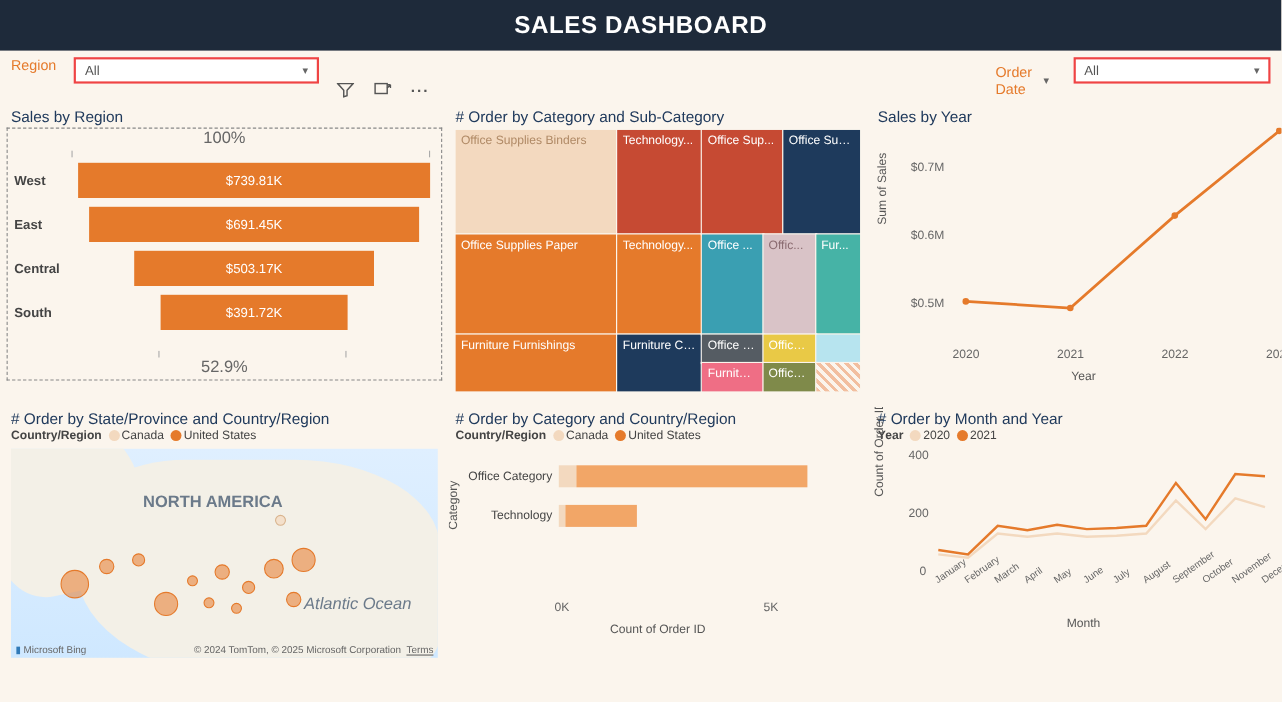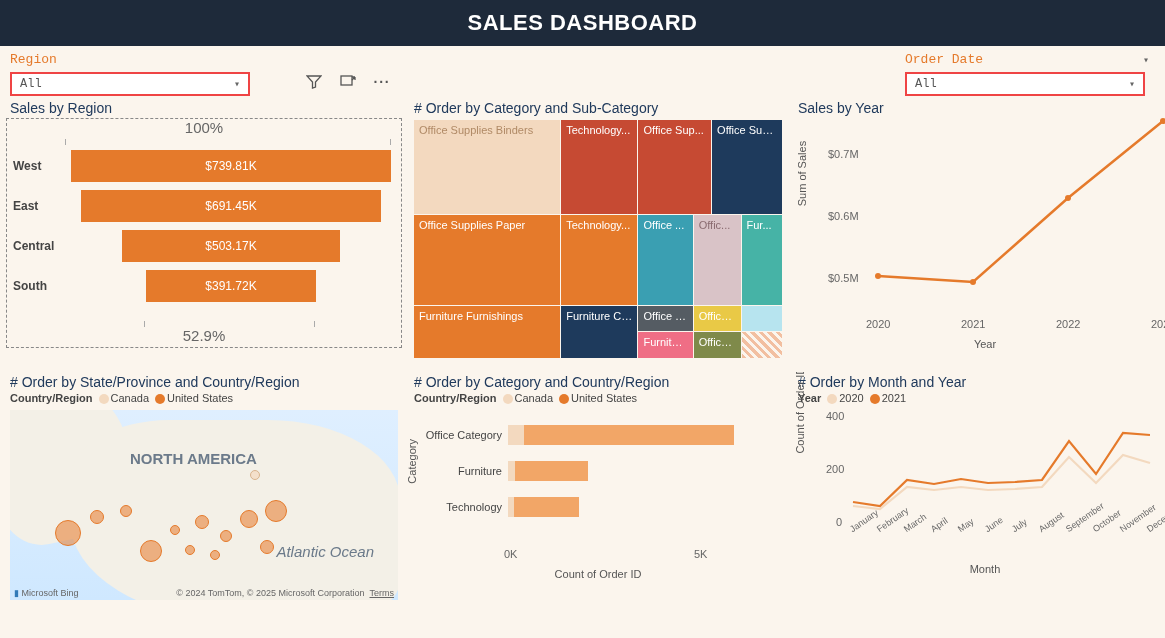--- a/index.html
+++ b/index.html
@@ -1,19 +1,19 @@
 <!DOCTYPE html>
 <html><head>
 <meta charset="utf-8">
 <style>
   * { box-sizing: border-box; margin: 0; padding: 0; }
   body { font-family: "Segoe UI", Arial, sans-serif; background: #fbf5ed; width: 1165px; height: 638px; overflow: hidden; }
   .header { background: #1e2a3a; color: #fff; text-align: center; font-weight: 700; font-size: 22px; padding: 10px 0; letter-spacing: 0.5px; }
   .filters-row { display: flex; padding: 6px 10px 2px 10px; gap: 10px; }
-  .filter-block { display: flex; flex-direction: column; gap: 5px; font-family: Liberation Mono, monospace; }
+  .filter-block { display: flex; flex-direction: row; gap: 16px; }
   .filter-label { color: #e57a2b; font-size: 13px; }
   .filter-select { display: flex; align-items: center; justify-content: space-between; border: 2px solid #ef4444; background: #fff; font-size: 12px; color: #555; padding: 4px 8px; width: 240px; height: 24px; }
   .left-col { width: 280px; }
   .right-col { margin-left: auto; width: 250px; position: relative; }
   .chev { font-size: 10px; color: #666; }
   .toolbar { display: flex; gap: 6px; margin-left: 0; margin-top: 18px; }
   .tbtn { width: 28px; height: 24px; border: none; background: transparent; display: flex; align-items: center; justify-content: center; color: #555; font-size: 14px; }
   .dash { display: grid; grid-template-columns: 400px 380px 380px; grid-template-rows: 270px 240px; gap: 4px; padding: 0 4px 4px 4px; }
   .card { position: relative; overflow: hidden; }
   .card-title { color: #203a5c; font-size: 14px; font-weight: 400; padding: 2px 6px; }
@@ -196,25 +196,20 @@
       <span><span class="swatch" style="background:#f3d9bf;"></span><span>Canada</span></span>
       <span><span class="swatch" style="background:#e57a2b;"></span><span>United States</span></span>
     </div>
     <div class="hbar-wrap">
       <div class="ylab" style="left:-2px;">Category</div>
       <div style="margin-left:8px;">
         <div class="hbar-row" style="margin-top:12px;">
           <div class="hbar-cat">Office Category</div>
           <div class="hbar-bar" style="width:16px;background:#f3d9bf;"></div>
           <div class="hbar-bar" style="width:210px;background:#f2a667;"></div>
-        </div>
-        <div class="hbar-row" style="margin-top:6px;">
-          <div class="hbar-cat">Furniture</div>
-          <div class="hbar-bar" style="width:7px;background:#f3d9bf;"></div>
-          <div class="hbar-bar" style="width:73px;background:#f2a667;"></div>
         </div>
         <div class="hbar-row" style="margin-top:6px;">
           <div class="hbar-cat">Technology</div>
           <div class="hbar-bar" style="width:6px;background:#f3d9bf;"></div>
           <div class="hbar-bar" style="width:65px;background:#f2a667;"></div>
         </div>
       </div>
       <span class="tick" style="left:90px;top:128px;">0K</span>
       <span class="tick" style="left:280px;top:128px;">5K</span>
       <div class="xlab" style="position:absolute;bottom:0px;left:0;right:0;">Count of Order ID</div>

